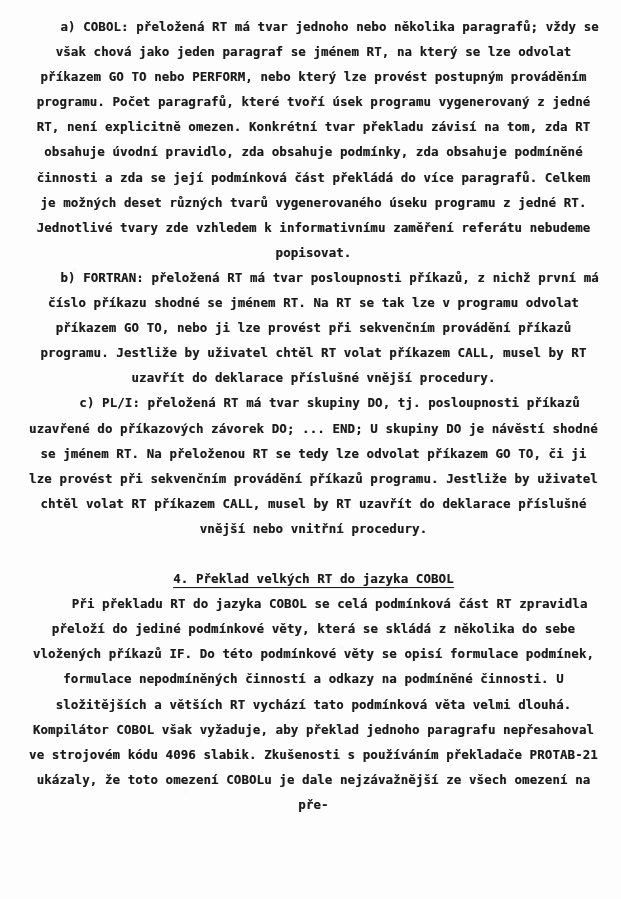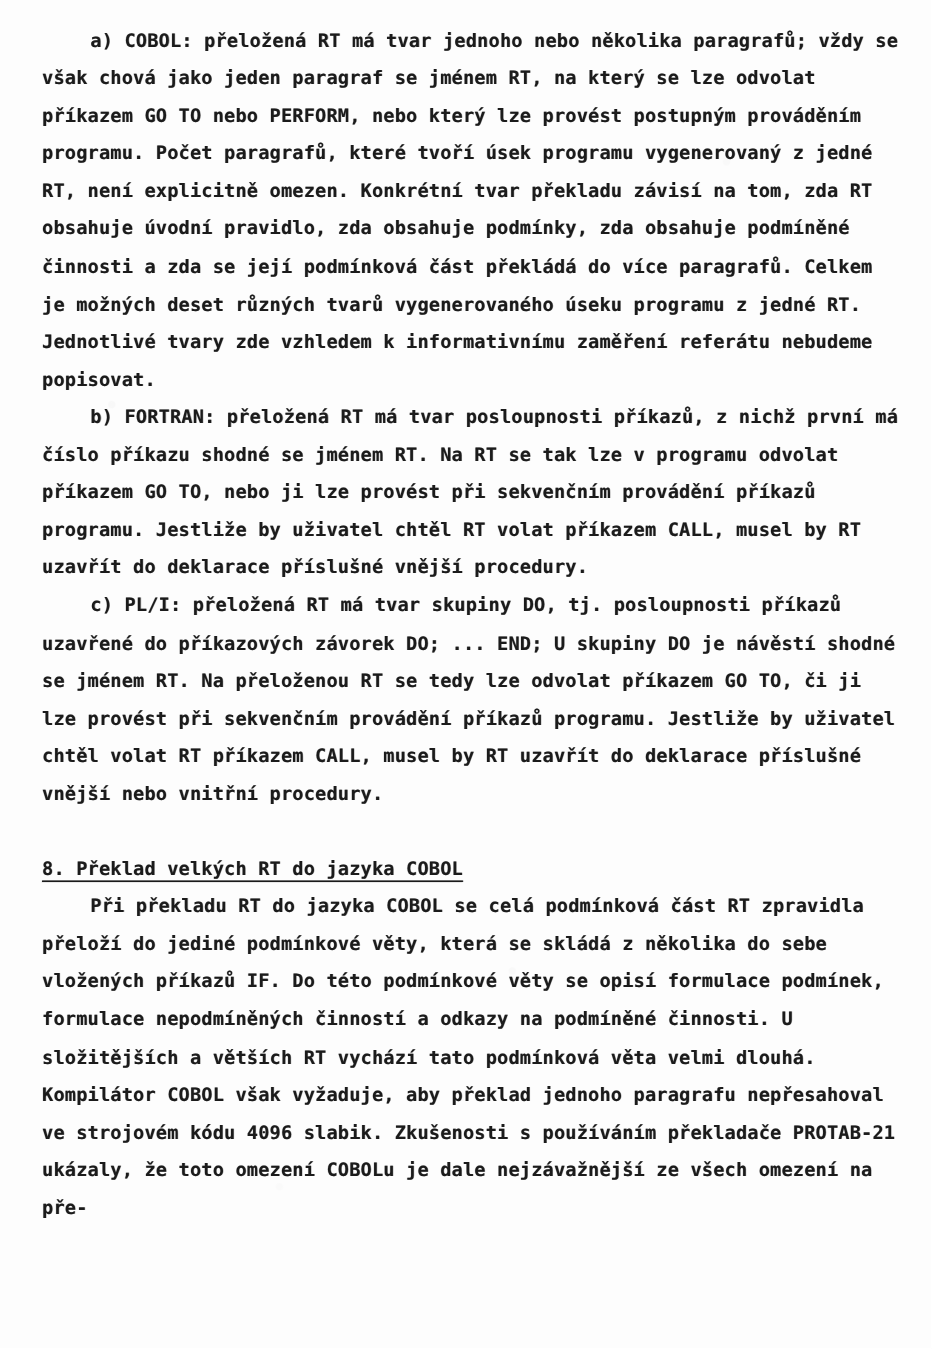--- a/index.html
+++ b/index.html
@@ -19,20 +19,21 @@
     height: 899px;
     background: #fdfdfd;
     box-sizing: border-box;
     padding: 14px 22px 0 28px;
     
     background-image:
       radial-gradient(circle at 12% 30%, rgba(0,0,0,0.018) 0 2px, transparent 3px),
       radial-gradient(circle at 78% 12%, rgba(0,0,0,0.015) 0 2px, transparent 3px),
       radial-gradient(circle at 55% 72%, rgba(0,0,0,0.015) 0 2px, transparent 3px),
       radial-gradient(circle at 30% 88%, rgba(0,0,0,0.012) 0 2px, transparent 3px);
+    text-align: center;
   }
   .doc-body {
     font-family: "DejaVu Sans Mono", monospace;
     font-size: 12.4px;
     line-height: 25.1px;
     color: #1b1b1b;
     letter-spacing: 0.01em;
     font-weight: 700;
     -webkit-font-smoothing: none;
   }
@@ -67,18 +68,18 @@
   <div class="doc-body">
 
     <p class="para indent">a) COBOL: přeložená RT má tvar jednoho nebo několika paragrafů; vždy se však chová jako jeden paragraf se jménem RT, na který se lze odvolat příkazem GO TO nebo PERFORM, nebo který lze provést postupným prováděním programu. Počet paragrafů, které tvoří úsek programu vygenerovaný z jedné RT, není explicitně omezen. Konkrétní tvar překladu závisí na tom, zda RT obsahuje úvodní pravidlo, zda obsahuje podmínky, zda obsahuje podmíněné činnosti a zda se její podmínková část překládá do více paragrafů. Celkem je možných deset různých tvarů vygenerovaného úseku programu z jedné RT. Jednotlivé tvary zde vzhledem k informativnímu zaměření referátu nebudeme popisovat.</p>
 
     <p class="para indent">b) FORTRAN: přeložená RT má tvar posloupnosti příkazů, z nichž první má číslo příkazu shodné se jménem RT. Na RT se tak lze v programu odvolat příkazem GO TO, nebo ji lze provést při sekvenčním provádění příkazů programu. Jestliže by uživatel chtěl RT volat příkazem CALL, musel by RT uzavřít do deklarace příslušné vnější procedury.</p>
 
     <p class="para indent">c) PL/I: přeložená RT má tvar skupiny DO, tj. posloupnosti příkazů uzavřené do příkazových závorek DO; ... END; U skupiny DO je návěstí shodné se jménem RT. Na přeloženou RT se tedy lze odvolat příkazem GO TO, či ji lze provést při sekvenčním provádění příkazů programu. Jestliže by uživatel chtěl volat RT příkazem CALL, musel by RT uzavřít do deklarace příslušné vnější nebo vnitřní procedury.</p>
 
     <div class="spacer-line"></div>
 
-    <p class="section-heading">8. Překlad velkých RT do jazyka COBOL</p>
+    <p class="section-heading">4. Překlad velkých RT do jazyka COBOL</p>
 
     <p class="para indent">Při překladu RT do jazyka COBOL se celá podmínková část RT zpravidla přeloží do jediné podmínkové věty, která se skládá z několika do sebe vložených příkazů IF. Do této podmínkové věty se opisí formulace podmínek, formulace nepodmíněných činností a odkazy na podmíněné činnosti. U složitějších a větších RT vychází tato podmínková věta velmi dlouhá. Kompilátor COBOL však vyžaduje, aby překlad jednoho paragrafu nepřesahoval ve strojovém kódu 4096 slabik. Zkušenosti s používáním překladače PROTAB-21 ukázaly, že toto omezení COBOLu je dale nejzávažnější ze všech omezení na pře-</p>
 
   </div>
 </div>
 
 </body></html>

